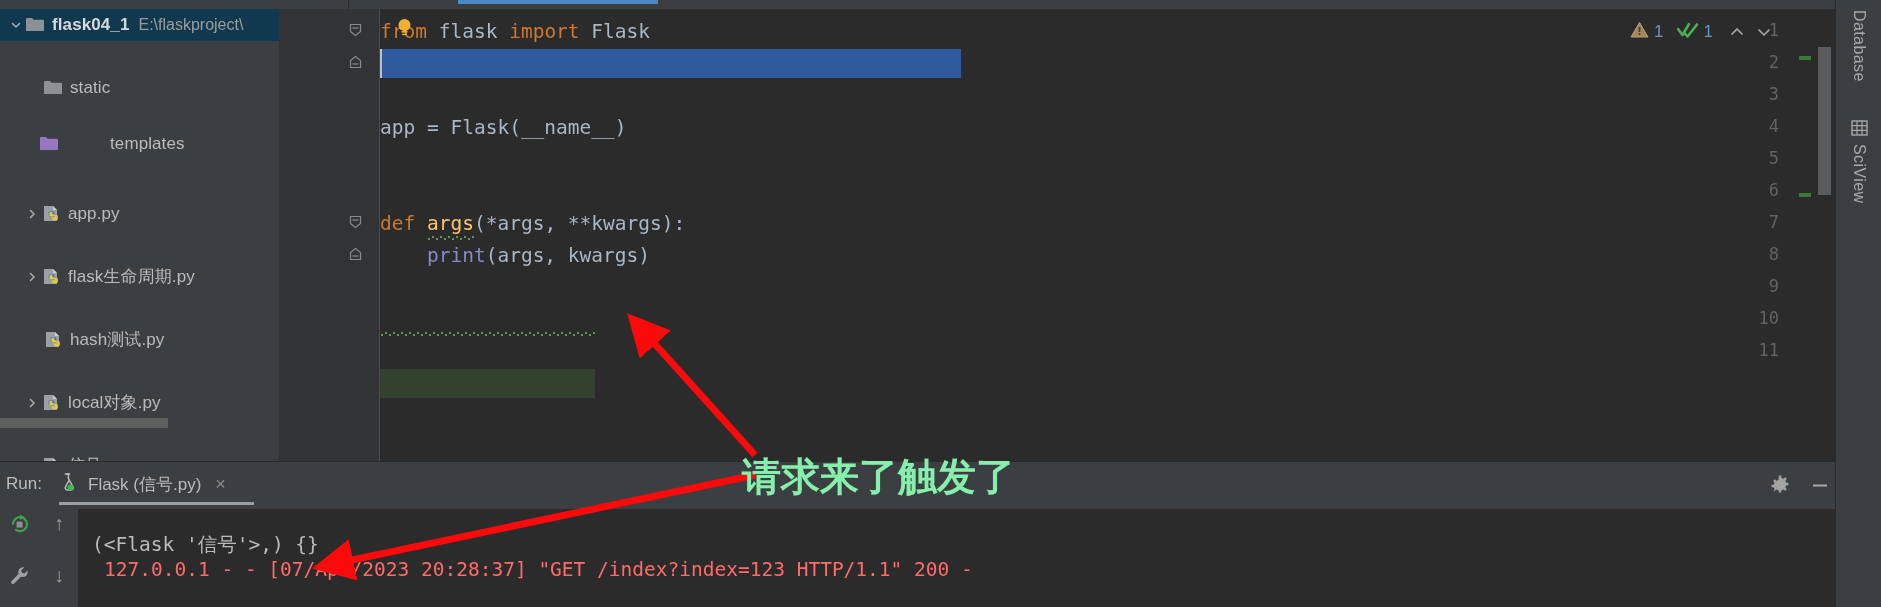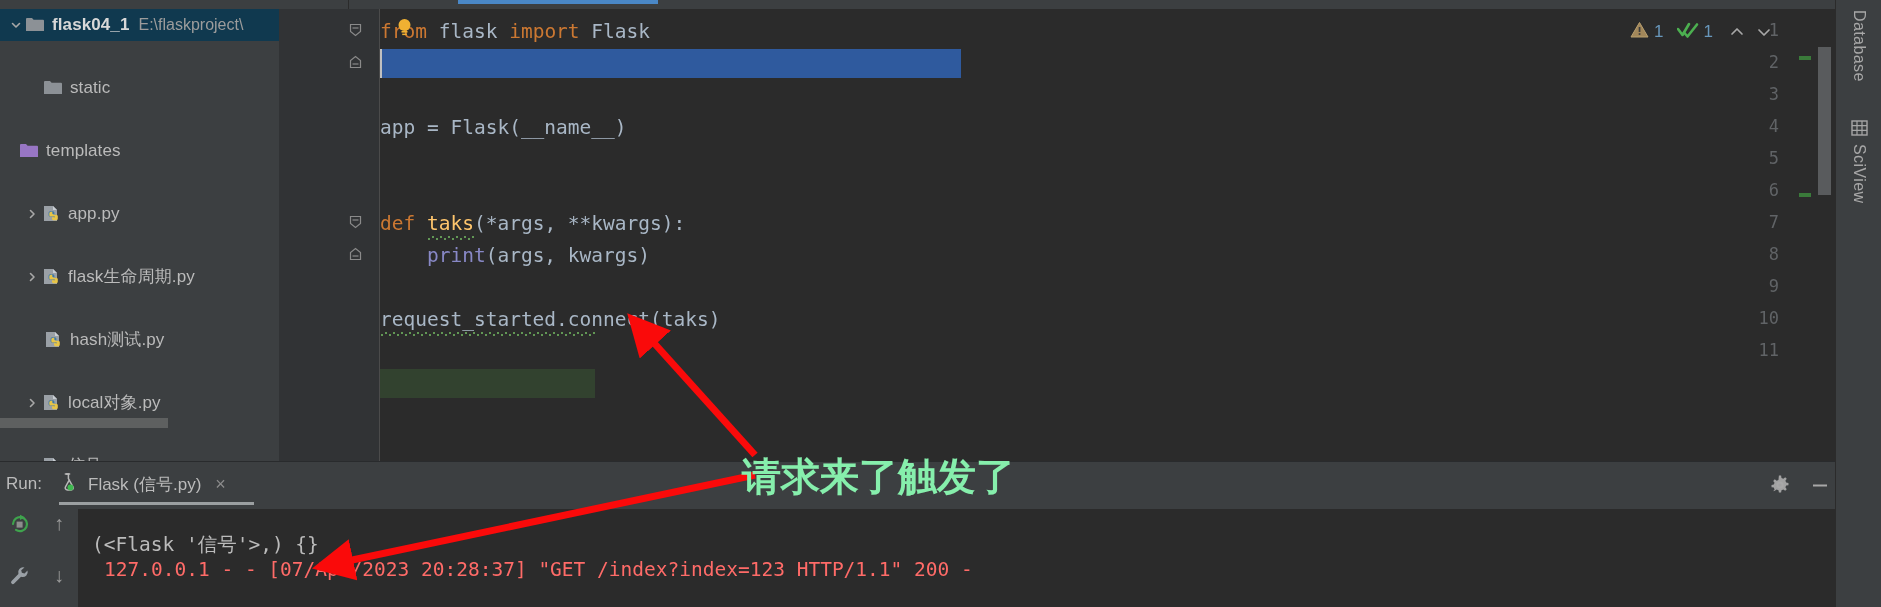--- a/index.html
+++ b/index.html
@@ -128,21 +128,21 @@
 
     <div class="tree-row" style="top:31.5px;padding-left:42px;">
       <span class="ico">
         <svg width="18" height="15" viewBox="0 0 18 15">
             <path d="M0 2a1 1 0 0 1 1-1h5l1.6 1.7H17a1 1 0 0 1 1 1V14H0z" fill="#8c9196"></path>
           </svg>
       </span>
       <span class="lbl">static</span>
     </div>
 
-    <div class="tree-row" style="top:63px;padding-left:18px;">
+    <div class="tree-row" style="top:56px;padding-left:38px;gap:44px;">
       <span class="ico">
         <svg width="18" height="15" viewBox="0 0 18 15">
             <path d="M0 2a1 1 0 0 1 1-1h5l1.6 1.7H17a1 1 0 0 1 1 1V14H0z" fill="#9876c4"></path>
           </svg>
       </span>
       <span class="lbl">templates</span>
     </div>
 
     <div class="tree-row" style="top:94.5px;padding-left:24px;">
       <span class="arrow">
@@ -283,26 +283,25 @@
         <svg width="15" height="19" viewBox="0 0 15 19">
           <circle cx="7.5" cy="7" r="6" fill="#f0b132"></circle>
           <rect x="4.5" y="13" width="6" height="1.6" fill="#f0b132"></rect>
           <rect x="5.2" y="15.6" width="4.6" height="1.5" fill="#f0b132"></rect>
         </svg>
       </div>
 
 
       <div class="cline" style="top:99px;"><span class="k-txt">app = Flask(__name__)</span></div>
 
-      <div class="cline" style="top:195px;"><span class="k-kw">def</span><span class="k-txt"> </span><span class="k-func">taks</span><span class="k-txt">(*args, **kwargs):</span></div>
+      <div class="cline" style="top:195px;"><span class="k-kw">def</span><span class="k-txt"> </span><span class="k-func">args</span><span class="k-txt">(*args, **kwargs):</span></div>
       <div class="squiggle" style="left:47px;top:227px;width:47px;"></div>
 
       <div class="cline" style="top:227px;"><span class="k-txt">    </span><span class="k-builtin">print</span><span class="k-txt">(args, kwargs)</span></div>
 
-      <div class="cline" style="top:291px;"><span class="k-txt">request_started</span><span class="k-txt">.connect(taks)</span></div>
       <div class="squiggle" style="left:0;top:323px;width:215px;"></div>
     </div>
 
     <div class="inspect">
       <span>
         <svg width="19" height="18" viewBox="0 0 19 18">
             <path d="M9.5 1.5 L18 16 L1 16 Z" fill="#a2875a" stroke="#b9a06f" stroke-width="1"></path>
             <rect x="8.7" y="6" width="1.7" height="5" fill="#3b3b3b"></rect>
             <rect x="8.7" y="12.2" width="1.7" height="1.7" fill="#3b3b3b"></rect>
           </svg>

